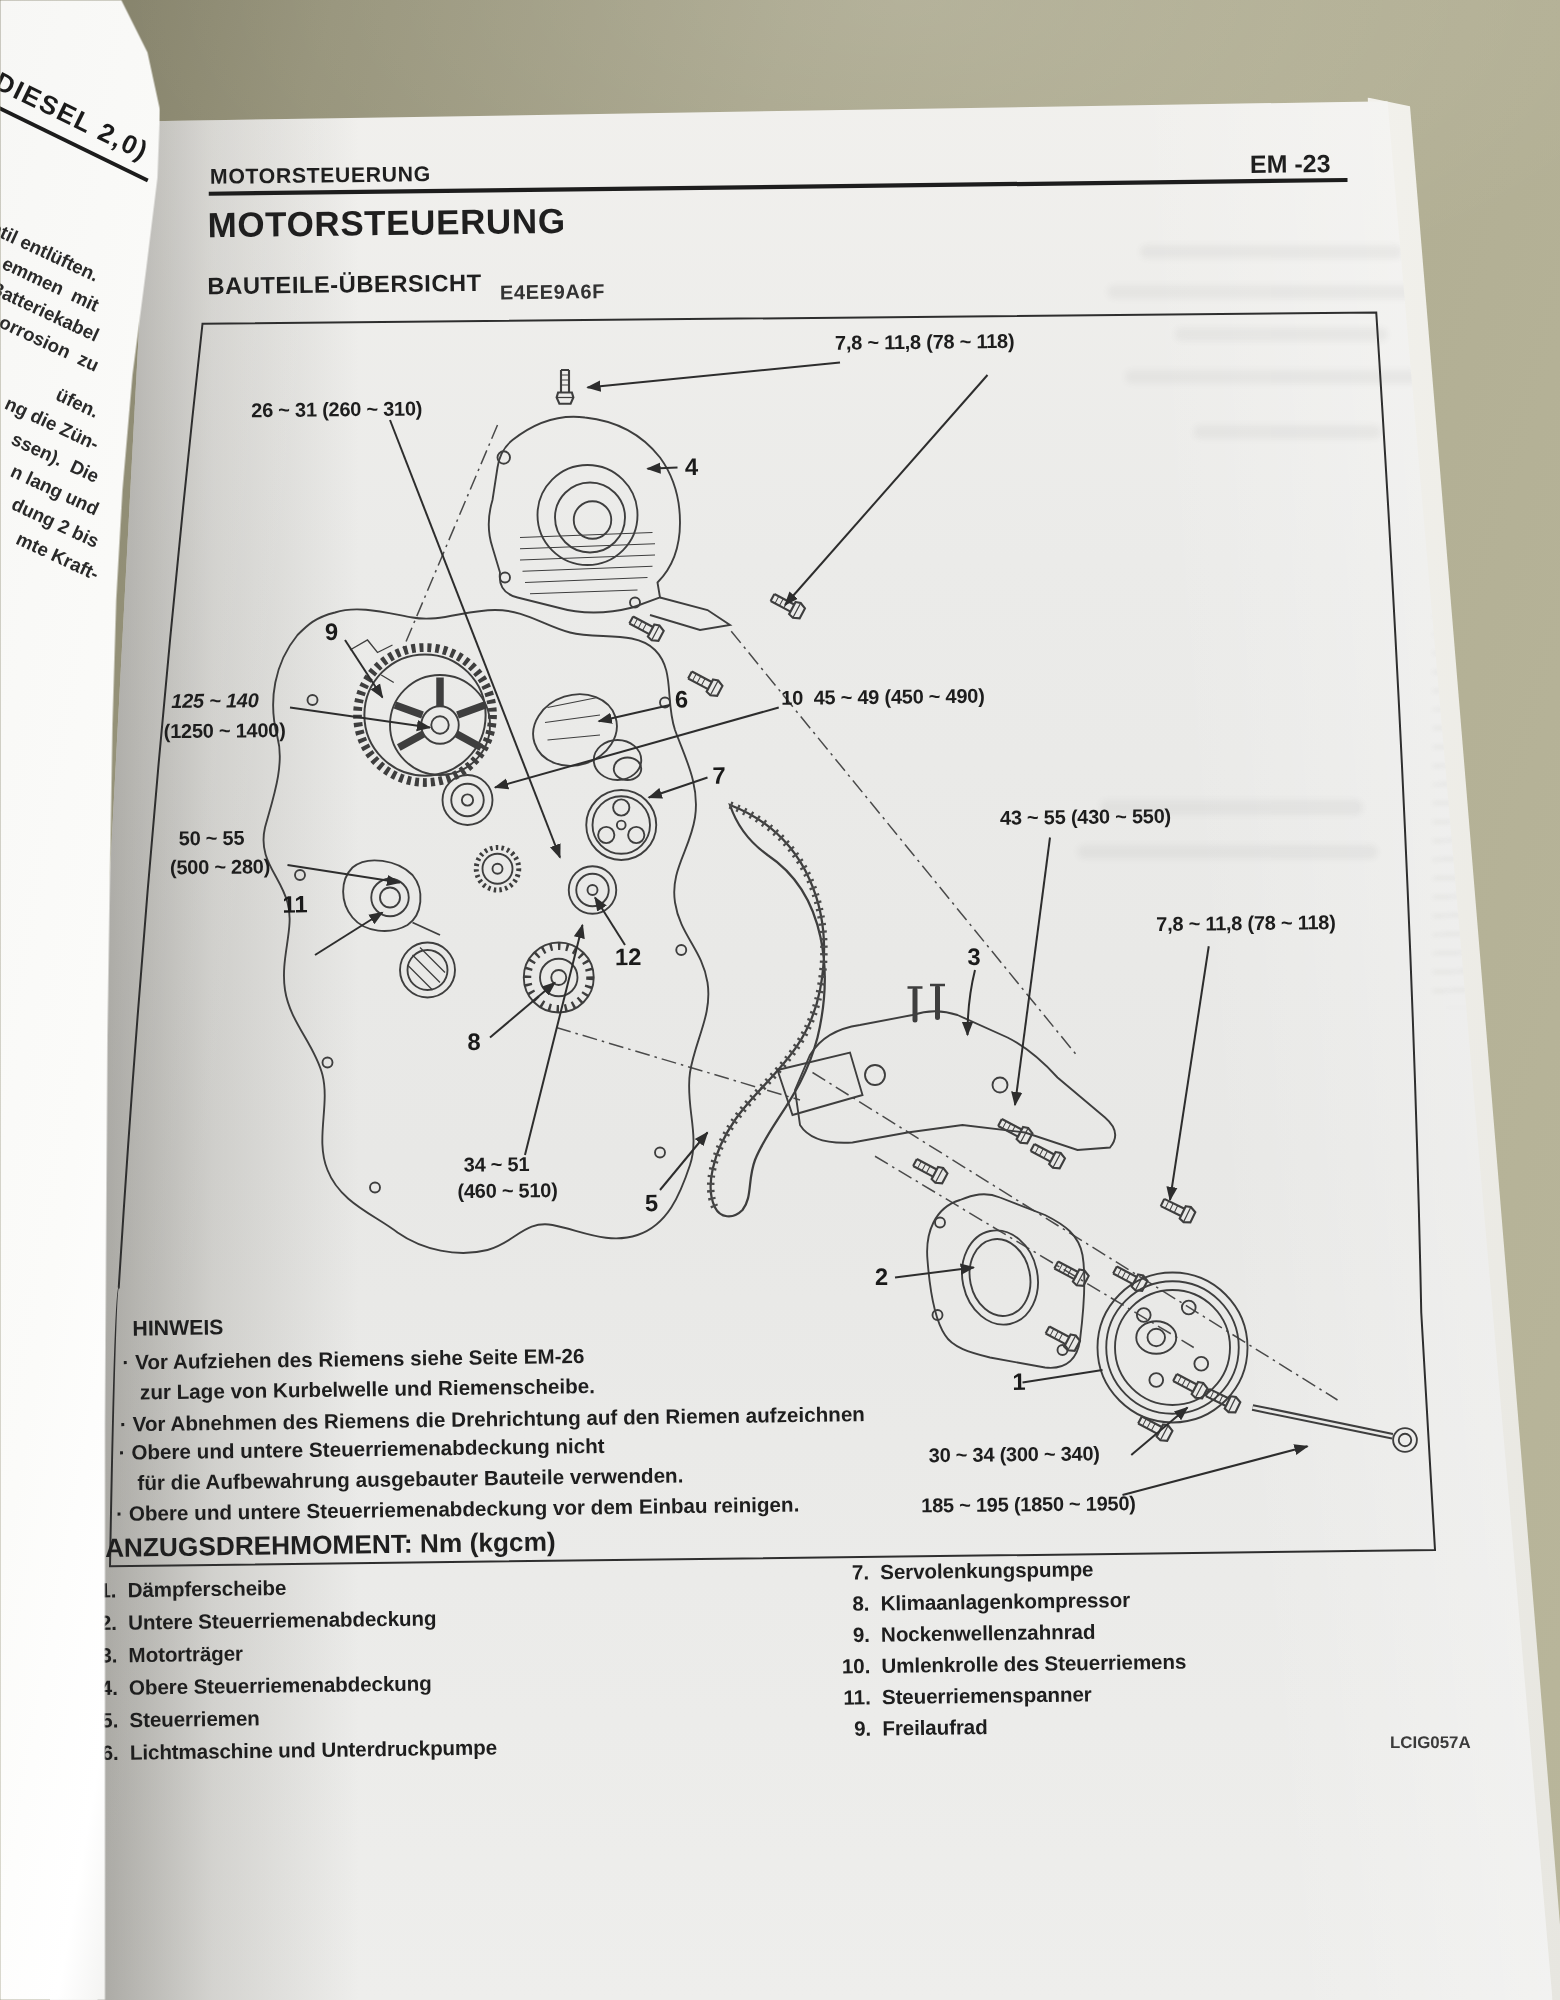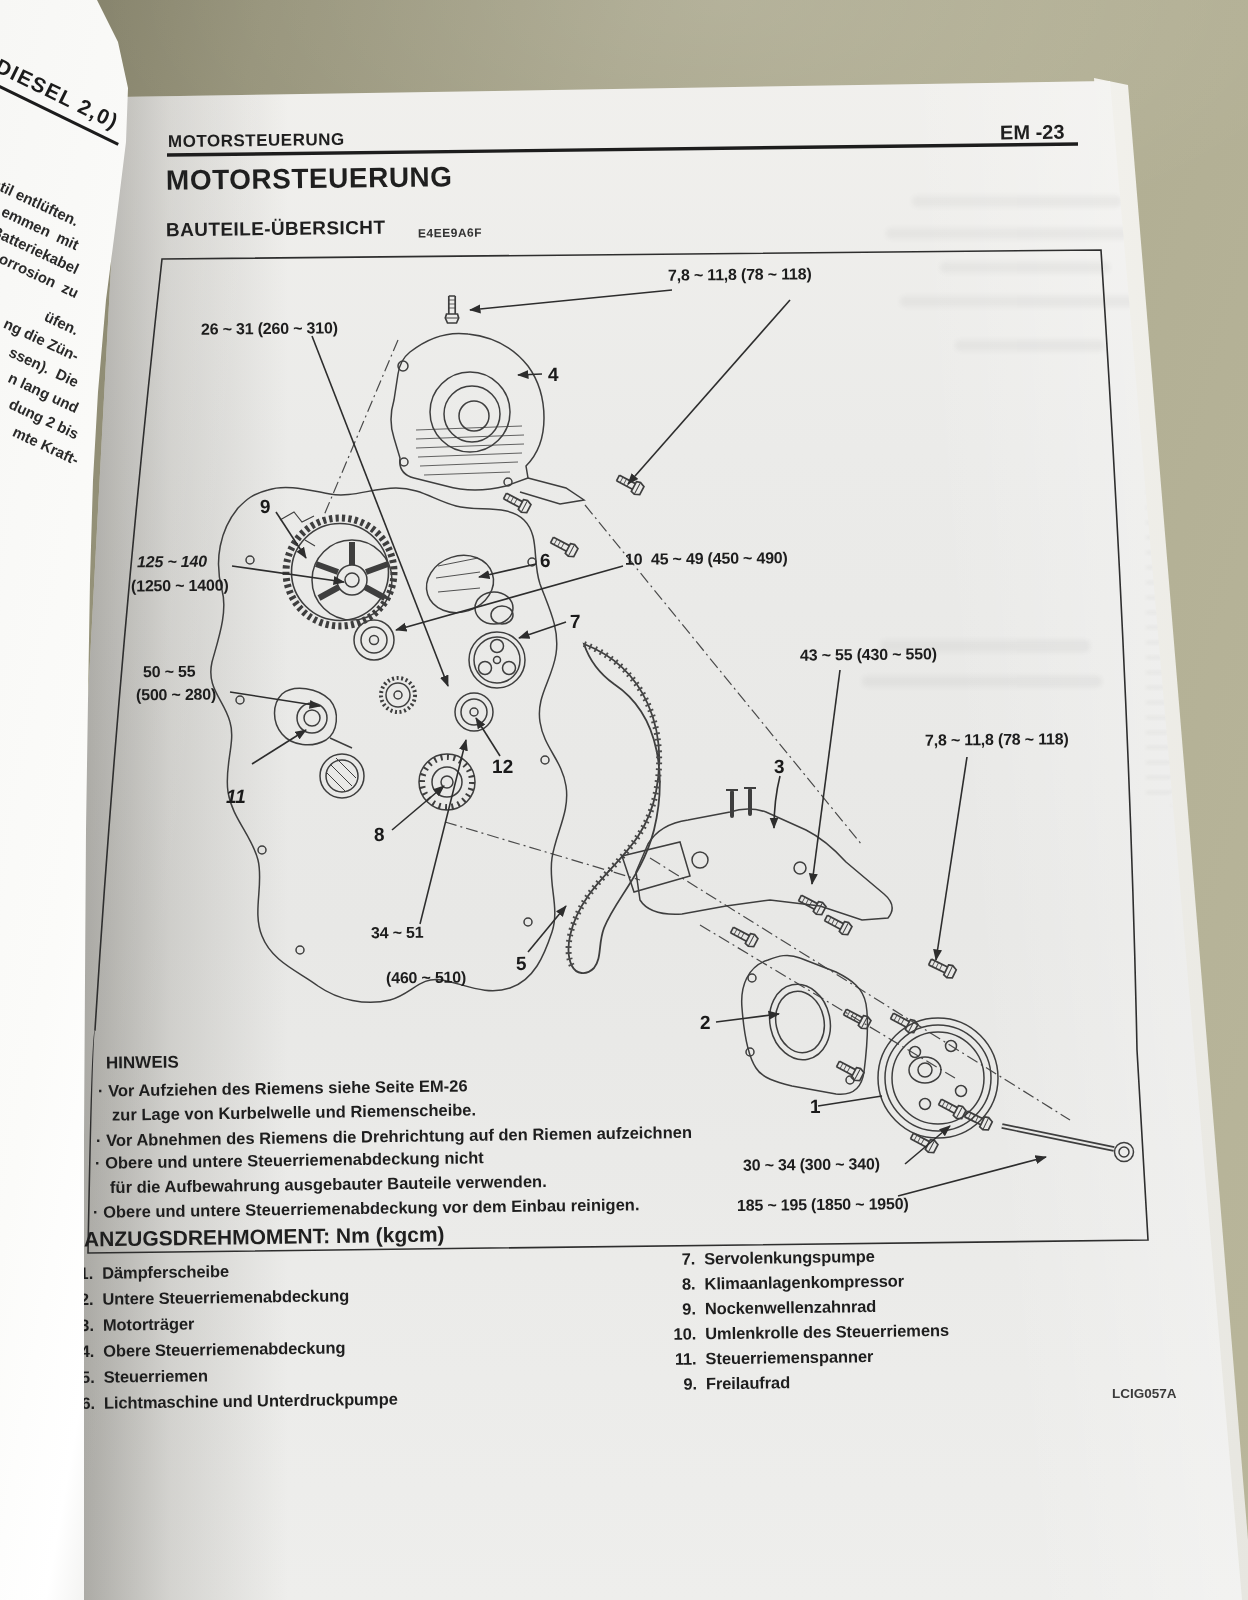--- a/index.html
+++ b/index.html
@@ -60,21 +60,21 @@
   <div class="ghost" style="left:900px;top:296px;width:235px;height:11px;"></div>
   <div class="ghost" style="left:955px;top:340px;width:150px;height:11px;"></div>
   <div class="ghost" style="left:880px;top:640px;width:210px;height:12px;"></div>
   <div class="ghost" style="left:862px;top:676px;width:240px;height:11px;"></div>
   <div class="ghost-col"></div>
 
   <div class="txt b tilt" style="left:168px;top:131px;font-size:17px;letter-spacing:.5px;">MOTORSTEUERUNG</div>
   <div class="txt b tilt" style="left:1000px;top:121px;font-size:20px;">EM -23</div>
   <div class="txt b tilt" style="left:166px;top:163px;font-size:28px;letter-spacing:.5px;">MOTORSTEUERUNG</div>
   <div class="txt b tilt" style="left:166px;top:218px;font-size:19px;letter-spacing:.4px;">BAUTEILE-ÜBERSICHT</div>
-  <div class="txt b tilt" style="left:418px;top:226px;font-size:12px;letter-spacing:.5px;color:#333;">E4EE9A6F</div>
+  <div class="txt b tilt" style="left:400px;top:226px;font-size:16px;letter-spacing:.5px;color:#333;">E4EE9A6F</div>
 
   <svg class="art" width="1248" height="1600" viewBox="0 0 1248 1600">
     <defs>
       <marker id="arw" markerWidth="12" markerHeight="10" refX="10.5" refY="5" orient="auto" markerUnits="userSpaceOnUse">
         <path d="M0,0.5 L11.5,5 L0,9.5 z" fill="#2d2d2d"></path>
       </marker>
       <g id="bolt" fill="none" stroke="#3e3e3e" stroke-width="1.7">
         <path d="M0,-3.2 L18,-3.2 M0,3.2 L18,3.2 M0,-3.2 L0,3.2"></path>
         <path d="M4,-3.2 v6.4 M8,-3.2 v6.4 M12,-3.2 v6.4" stroke-width="0.8"></path>
         <path d="M18,-5.5 l4,-1.2 5,2.2 v9 l-5,2.2 -4,-1.2 z"></path>
@@ -253,34 +253,34 @@
   <div class="t-label" style="left:668px;top:266px;">7,8 ~ 11,8 (78 ~ 118)</div>
   <div class="t-label" style="left:201px;top:320px;">26 ~ 31 (260 ~ 310)</div>
   <div class="t-label" style="left:137px;top:553px;font-style:italic;">125 ~ 140</div>
   <div class="t-label" style="left:131px;top:577px;">(1250 ~ 1400)</div>
   <div class="t-label" style="left:625px;top:550px;">10&nbsp;&nbsp;45 ~ 49 (450 ~ 490)</div>
   <div class="t-label" style="left:800px;top:646px;">43 ~ 55 (430 ~ 550)</div>
   <div class="t-label" style="left:925px;top:731px;">7,8 ~ 11,8 (78 ~ 118)</div>
   <div class="t-label" style="left:143px;top:663px;text-align:center;">50 ~ 55</div>
   <div class="t-label" style="left:136px;top:686px;">(500 ~ 280)</div>
   <div class="t-label" style="left:371px;top:924px;">34 ~ 51</div>
-  <div class="t-label" style="left:366px;top:969px;margin-left:20px;">(460 ~ 510)</div>
+  <div class="t-label" style="left:366px;top:945px;">(460 ~ 510)</div>
   <div class="t-label" style="left:743px;top:1156px;">30 ~ 34 (300 ~ 340)</div>
   <div class="t-label" style="left:737px;top:1196px;">185 ~ 195 (1850 ~ 1950)</div>
 
   <div class="p-num" style="left:810px;top:1096px;">1</div>
   <div class="p-num" style="left:700px;top:1012px;">2</div>
   <div class="p-num" style="left:774px;top:756px;">3</div>
   <div class="p-num" style="left:548px;top:364px;">4</div>
   <div class="p-num" style="left:516px;top:953px;">5</div>
   <div class="p-num" style="left:540px;top:550px;">6</div>
   <div class="p-num" style="left:570px;top:611px;">7</div>
   <div class="p-num" style="left:374px;top:824px;">8</div>
   <div class="p-num" style="left:260px;top:496px;">9</div>
-  <div class="p-num" style="left:226px;top:786px;font-style:italic;">11</div>
+  <div class="p-num" style="left:226px;top:714px;">11</div>
   <div class="p-num" style="left:492px;top:756px;">12</div>
 
   <div class="note-line" style="left:106px;top:1053px;font-size:17px;">HINWEIS</div>
   <div class="note-line" style="left:98px;top:1079px;">· Vor Aufziehen des Riemens siehe Seite EM-26</div>
   <div class="note-line" style="left:112px;top:1103px;">zur Lage von Kurbelwelle und Riemenscheibe.</div>
   <div class="note-line" style="left:96px;top:1127px;">· Vor Abnehmen des Riemens die Drehrichtung auf den Riemen aufzeichnen</div>
   <div class="note-line" style="left:95px;top:1151px;">· Obere und untere Steuerriemenabdeckung nicht</div>
   <div class="note-line" style="left:110px;top:1175px;">für die Aufbewahrung ausgebauter Bauteile verwenden.</div>
   <div class="note-line" style="left:93px;top:1199px;">· Obere und untere Steuerriemenabdeckung vor dem Einbau reinigen.</div>
 

